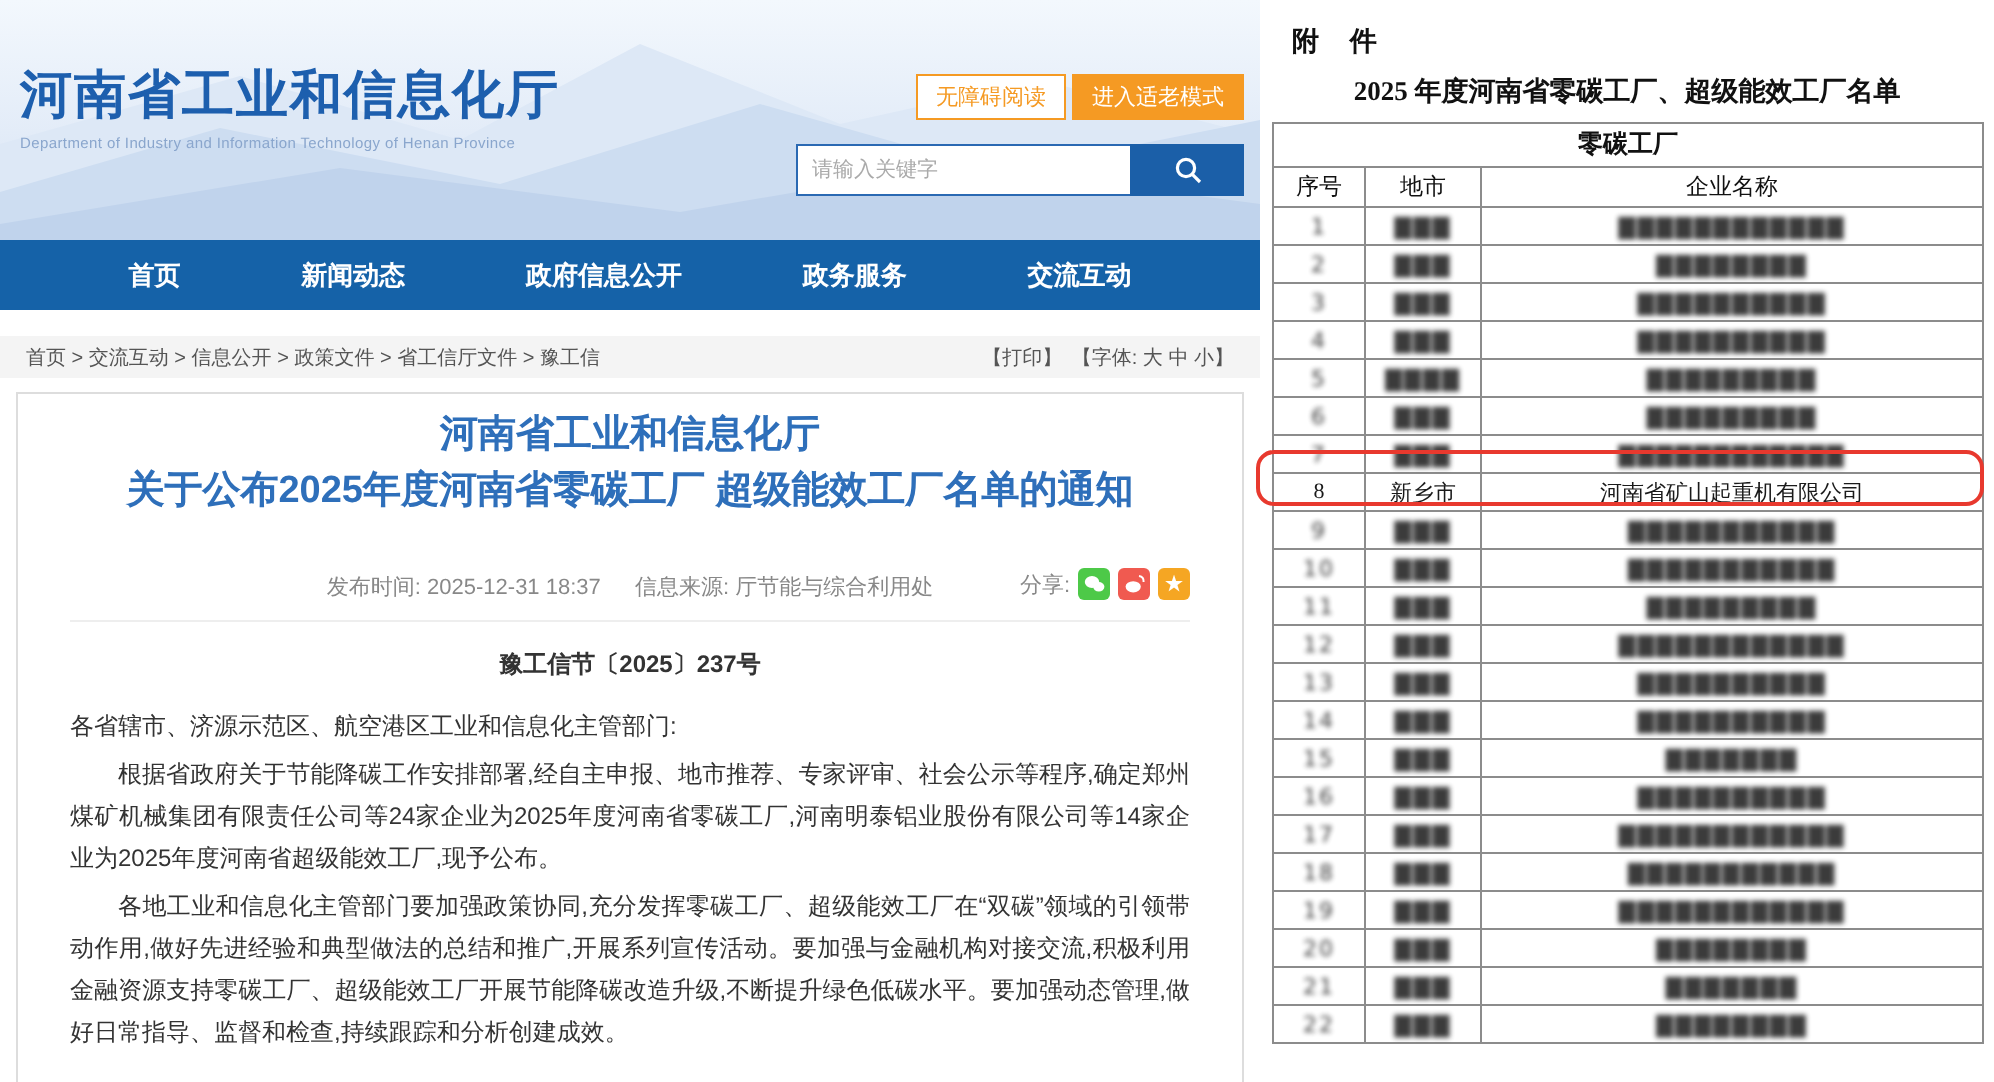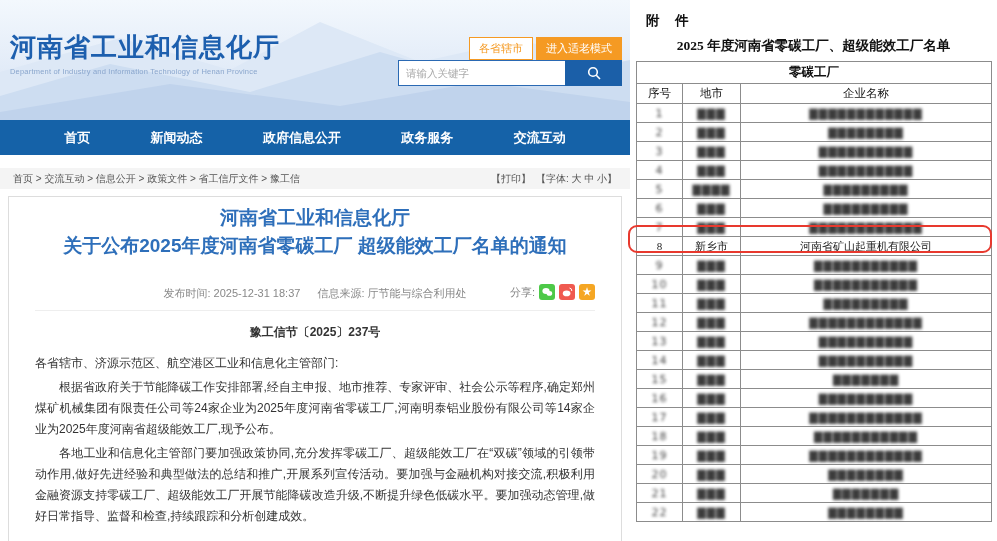--- a/index.html
+++ b/index.html
@@ -18,21 +18,21 @@
   .logo-block { position:absolute; left:10px; top:30px; z-index:2; }
   .site-title { font-size:26px; font-weight:bold; color:#1d5fae; letter-spacing:1px; }
   .site-subtitle { font-size:7.5px; color:#8aa6cd; margin-top:2px; letter-spacing:.2px; }
 
   .header-tools { position:absolute; right:8px; top:37px; width:224px; z-index:2; }
   .tool-buttons { display:flex; justify-content:flex-end; gap:3px; }
   .btn-accessibility { background:#fff; border:1px solid #f59a23; color:#f59a23;
     font-size:11px; padding:3px 9px; cursor:pointer; }
   .btn-elder { background:#f59a23; border:1px solid #f59a23; color:#fff;
     font-size:11px; padding:3px 9px; cursor:pointer; }
-  .search-row { display:flex; margin-top:0; }
+  .search-row { display:flex; margin-top:12px; }
   .search-input { flex:1; height:26px; border:1px solid #2a69b3; border-right:none;
     font-size:10.5px; padding:0 7px; color:#333; background:#fff; outline:none; }
   .search-input::placeholder { color:#aaa; }
   .search-button { width:57px; height:26px; background:#1b5fa8; border:none; cursor:pointer;
     display:flex; align-items:center; justify-content:center; }
 
   .nav-bar { width:630px; height:35px; background:#1562a8; display:flex;
     justify-content:space-around; align-items:center; padding:0 34px; }
   .nav-bar a { color:#fff; font-size:13px; font-weight:bold; text-decoration:none; cursor:pointer; }
 
@@ -93,21 +93,21 @@
         <polygon points="0,72 120,38 230,70 320,22 420,62 520,40 630,68 630,120 0,120" fill="#dde8f6"></polygon>
         <polygon points="0,96 110,64 250,92 380,52 500,86 630,60 630,120 0,120" fill="#cdddf1"></polygon>
         <polygon points="0,112 170,84 340,106 480,82 630,102 630,120 0,120" fill="#c0d3ec"></polygon>
       </svg>
       <div class="logo-block">
         <div class="site-title">河南省工业和信息化厅</div>
         <div class="site-subtitle">Department of Industry and Information Technology of Henan Province</div>
       </div>
       <div class="header-tools">
         <div class="tool-buttons">
-          <button class="btn-accessibility">各省辖市</button>
+          <button class="btn-accessibility">无障碍阅读</button>
           <button class="btn-elder">进入适老模式</button>
         </div>
         <div class="search-row">
           <input class="search-input" placeholder="请输入关键字" style="">
           <button class="search-button">
             <span style="display:inline-flex;">
               <svg width="14" height="14" viewBox="0 0 14 14">
                 <circle cx="6" cy="6" r="4.3" fill="none" stroke="#fff" stroke-width="1.6"></circle>
                 <line x1="9.3" y1="9.3" x2="13" y2="13" stroke="#fff" stroke-width="1.6"></line>
               </svg>

